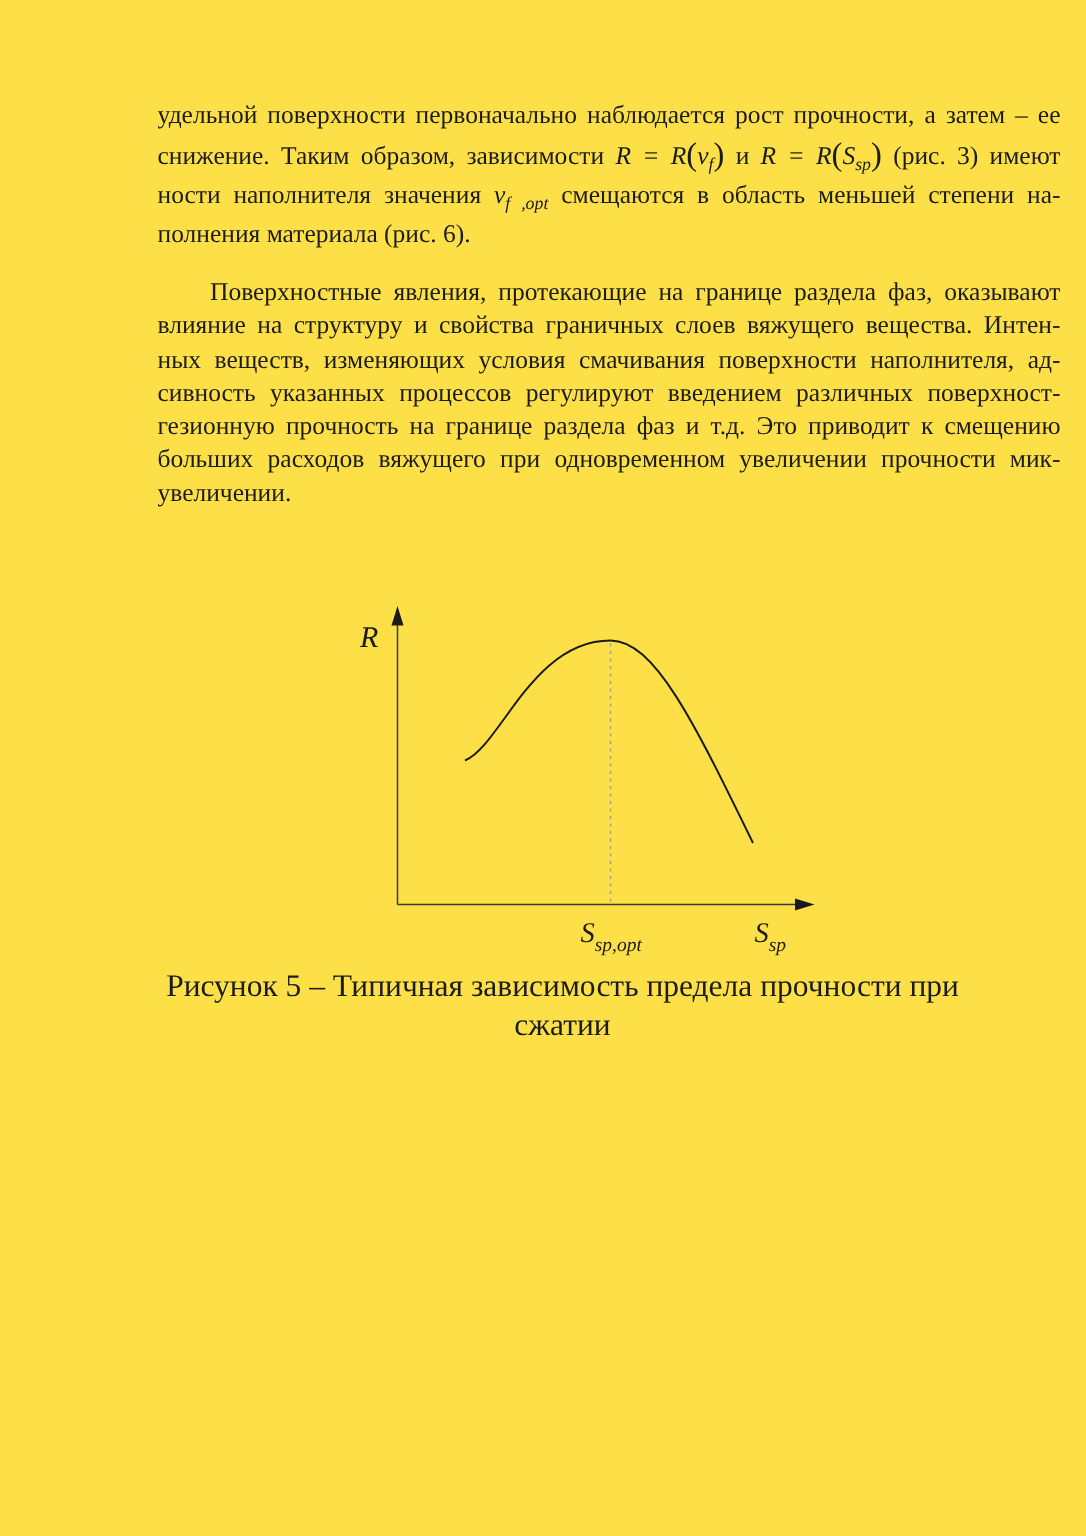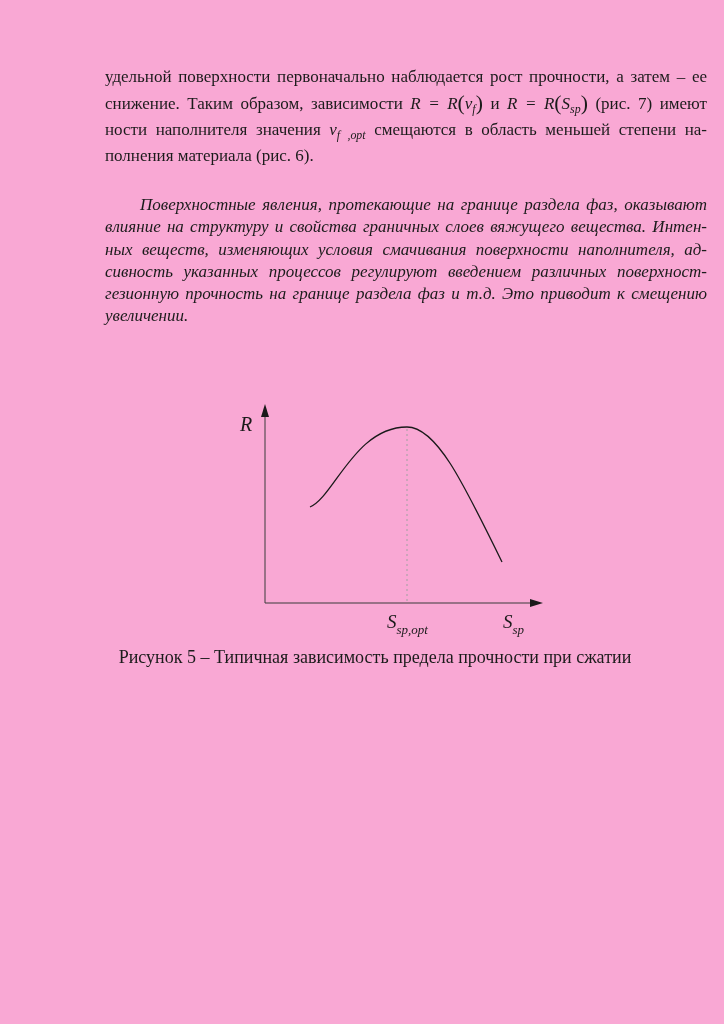--- a/index.html
+++ b/index.html
@@ -2,34 +2,34 @@
 <html><head>
 <meta charset="utf-8">
 <style>
   * { margin: 0; padding: 0; box-sizing: border-box; }
   html, body { background: #e8e8e8; }
   .page {
     position: relative;
     width: 724px;
     height: 1024px;
     margin: 0 auto;
-    background: #f9a8d4;
+    background: #fde047;
     font-family: "Liberation Serif", "DejaVu Serif", serif;
     color: #1b1b1b;
     overflow: hidden;
   }
   .textblock {
     position: absolute;
     left: 105px;
     width: 602px;
     font-size: 17px;
   }
   #para1 { top: 64px; }
   #para1 .tline { line-height: 26px; }
-  #para2 { top: 194px; font-style: italic; }
+  #para2 { top: 184px; }
   #para2 .tline { line-height: 22.3px; }
   .tline {
     text-align: justify;
     text-align-last: justify;
     white-space: nowrap;
   }
   .tline.lastline {
     text-align: center;
     text-align-last: left;
   }
@@ -66,39 +66,39 @@
     font-size: 19px;
     fill: #1b1b1b;
   }
   .svg-sub { font-size: 13px; }
   .caption {
     position: absolute;
     left: 105px;
     top: 644px;
     width: 540px;
     text-align: center;
-    font-size: 18px;
+    font-size: 21px;
   }
   .caption .cline { line-height: 26px; }
 </style>
 </head>
 <body>
 
 <div class="page">
 
   <div class="textblock" id="para1">
     <div class="tline">
       <span>удельной поверхности первоначально наблюдается рост прочности, а затем – ее</span>
     </div>
     <div class="tline">
       <span>снижение. Таким образом, зависимости</span>
       <span class="fm"><i>R</i> <span>=</span> <i>R</i><span class="paren">(</span><i>v</i><sub>f</sub><span class="paren">)</span></span>
       <span>и</span>
       <span class="fm"><i>R</i> <span>=</span> <i>R</i><span class="paren">(</span><i>S</i><sub>sp</sub><span class="paren">)</span></span>
-      <span>(рис. 7) имеют</span>
+      <span>(рис. 3) имеют</span>
     </div>
     <div class="tline">
       <span>ности наполнителя значения</span>
       <span class="fm"><i>v</i><sub>f ,opt</sub></span>
       <span>смещаются в область меньшей степени на-</span>
     </div>
     <div class="tline lastline">
       <span>полнения материала (рис. 6).</span>
     </div>
   </div>
@@ -111,20 +111,23 @@
       <span>влияние на структуру и свойства граничных слоев вяжущего вещества. Интен-</span>
     </div>
     <div class="tline">
       <span>ных веществ, изменяющих условия смачивания поверхности наполнителя, ад-</span>
     </div>
     <div class="tline">
       <span>сивность указанных процессов регулируют введением различных поверхност-</span>
     </div>
     <div class="tline">
       <span>гезионную прочность на границе раздела фаз и т.д. Это приводит к смещению</span>
+    </div>
+    <div class="tline">
+      <span>больших расходов вяжущего при одновременном увеличении прочности мик-</span>
     </div>
     <div class="tline lastline">
       <span>увеличении.</span>
     </div>
   </div>
 
   <div class="figure-wrap">
     <svg width="724" height="250" viewBox="0 0 724 250">
 
       <line x1="265" y1="16" x2="265" y2="205" stroke="#3a3a3a" stroke-width="1"></line>

